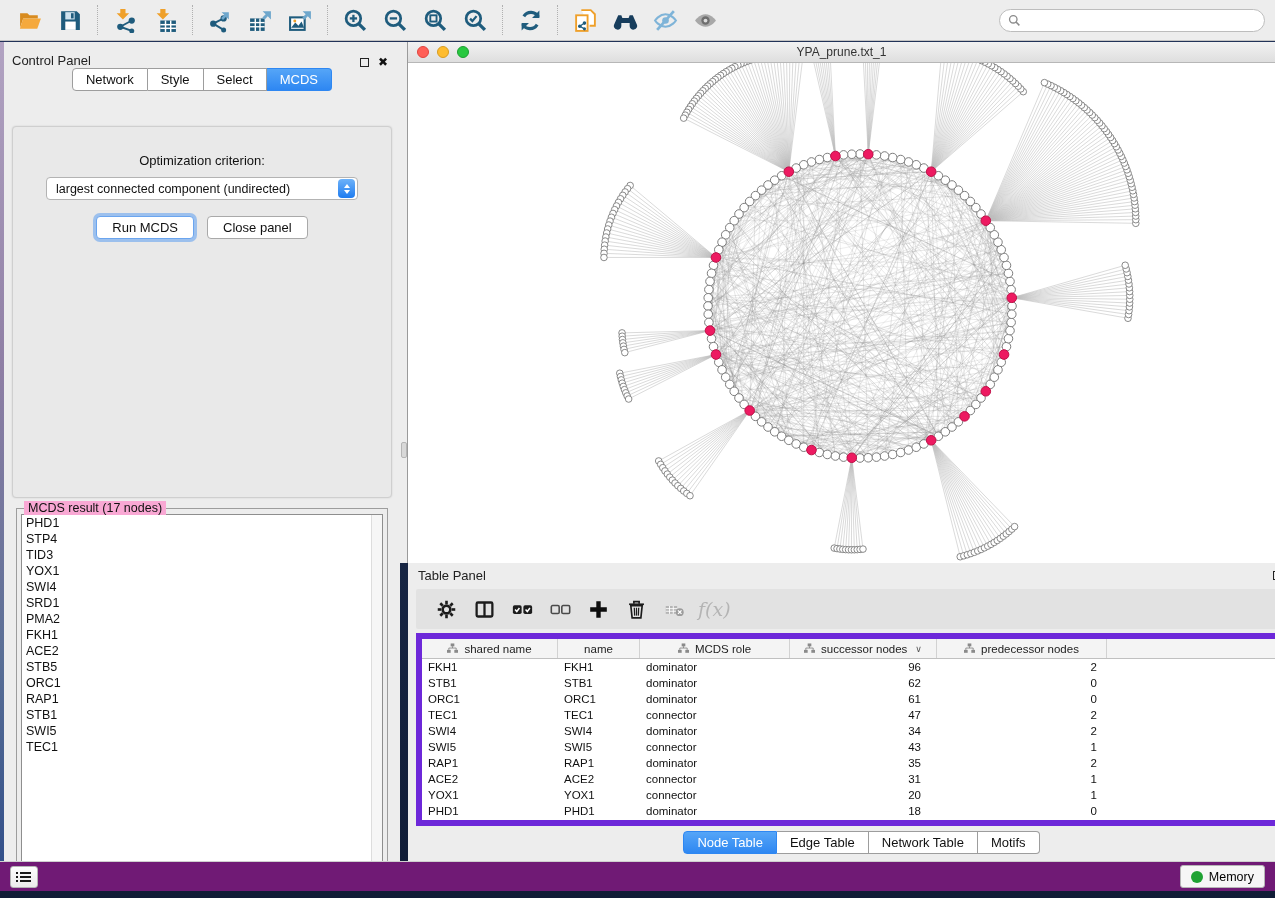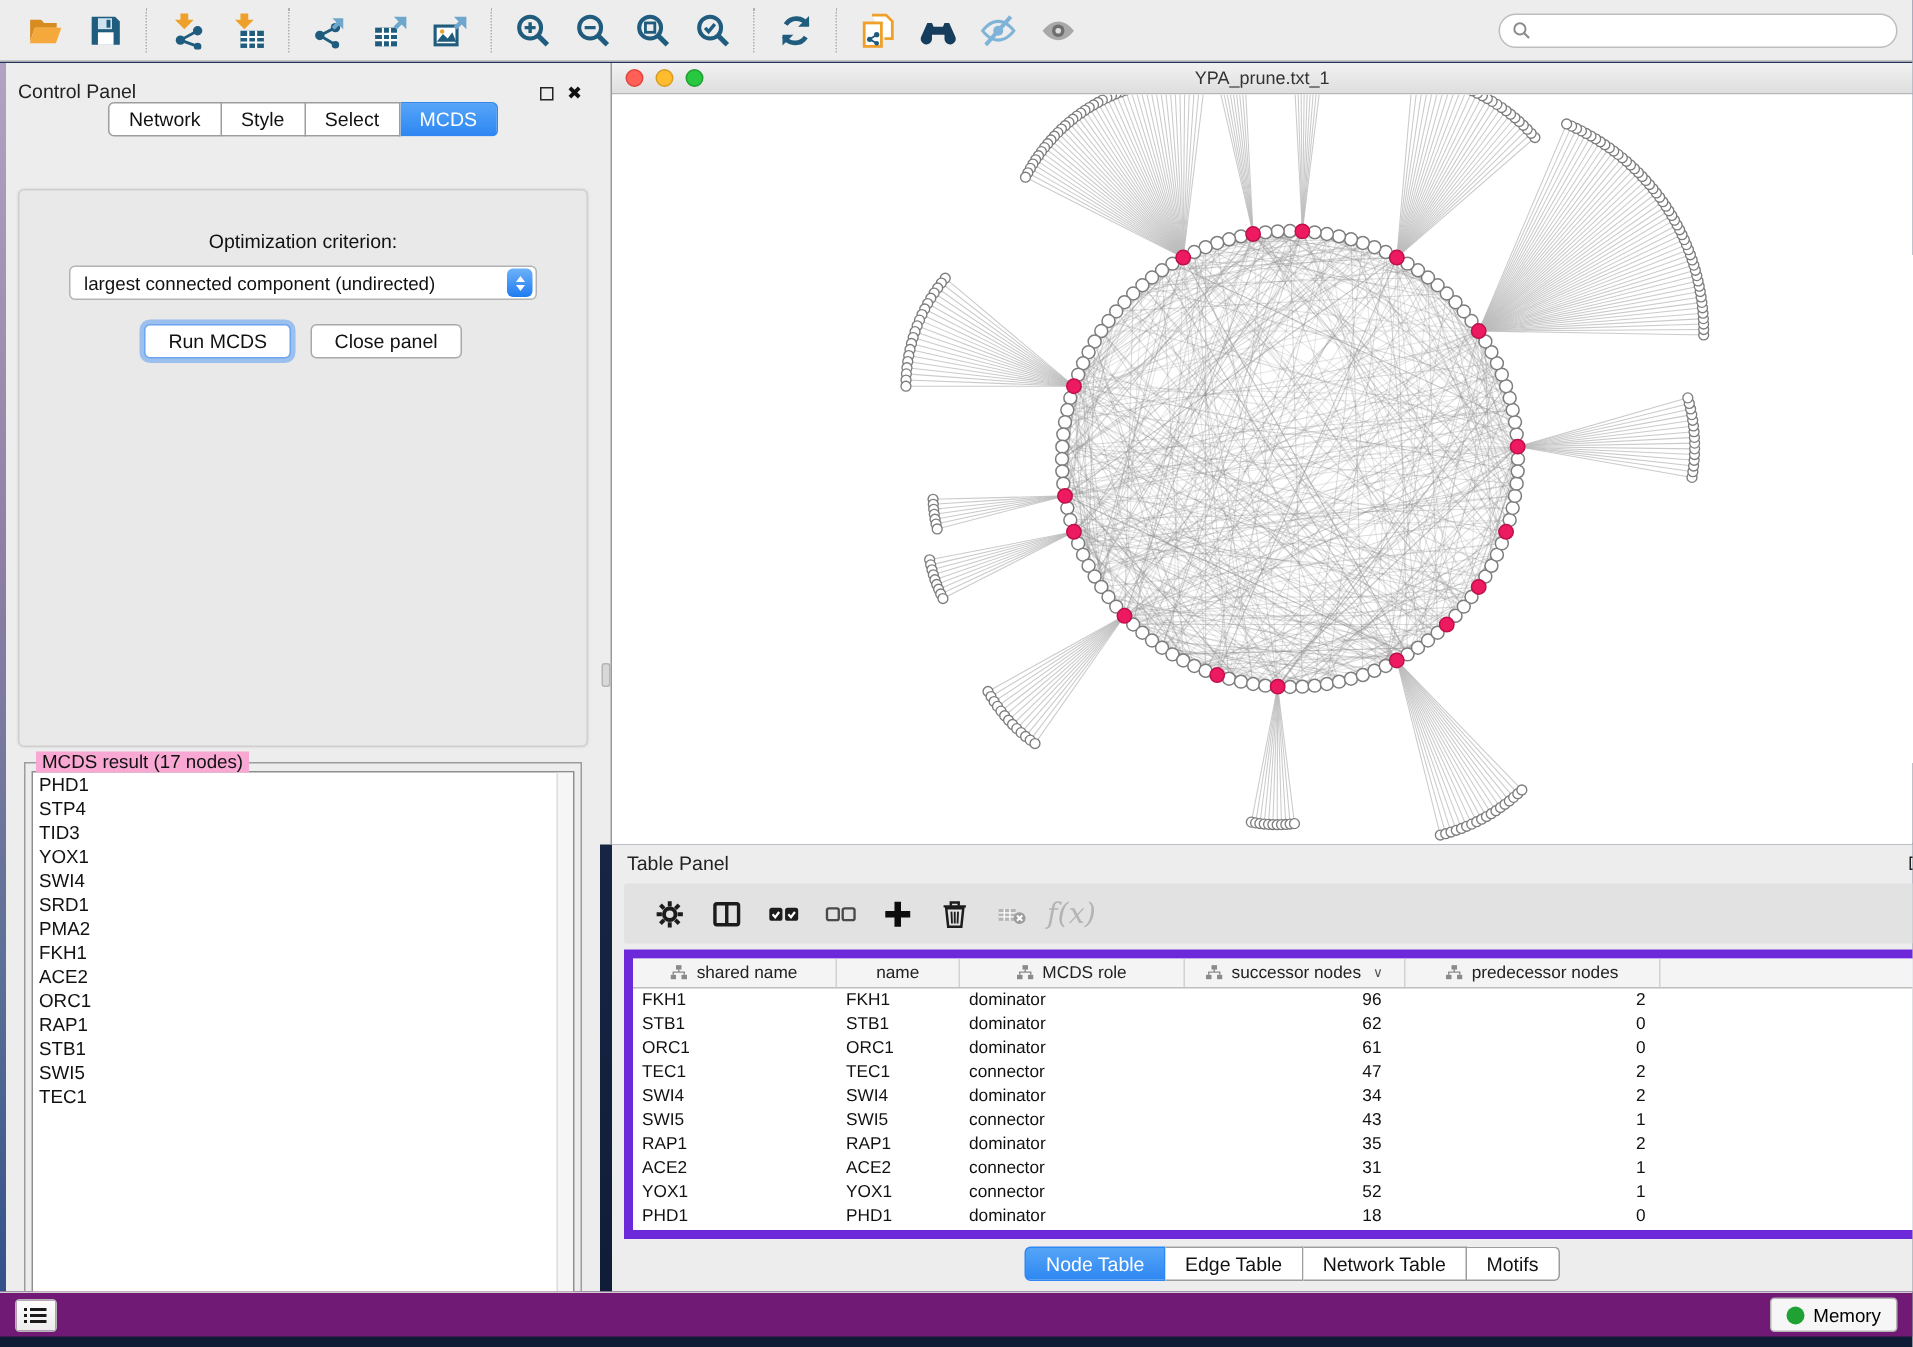--- a/index.html
+++ b/index.html
@@ -317,20 +317,21 @@
       <div class="mcds-scroll"></div>
     <div class="mcds-item">PHD1</div>
         <div class="mcds-item">STP4</div>
         <div class="mcds-item">TID3</div>
         <div class="mcds-item">YOX1</div>
         <div class="mcds-item">SWI4</div>
         <div class="mcds-item">SRD1</div>
         <div class="mcds-item">PMA2</div>
         <div class="mcds-item">FKH1</div>
         <div class="mcds-item">ACE2</div>
+        <div class="mcds-item">STB5</div>
         <div class="mcds-item">ORC1</div>
         <div class="mcds-item">RAP1</div>
         <div class="mcds-item">STB1</div>
         <div class="mcds-item">SWI5</div>
         <div class="mcds-item">TEC1</div>
       </div>
   </div>
 </div>
 
 <div class="v-divider">
@@ -1636,21 +1637,21 @@
           <div class="td txt" style="width: 136px;">ACE2</div>
           <div class="td txt" style="width: 82px;">ACE2</div>
           <div class="td txt" style="width: 150px;">connector</div>
           <div class="td num" style="width: 147px; padding-right: 16px;">31</div>
           <div class="td num" style="width: 170px; padding-right: 10px;">1</div>
         </div>
         <div class="trow">
           <div class="td txt" style="width: 136px;">YOX1</div>
           <div class="td txt" style="width: 82px;">YOX1</div>
           <div class="td txt" style="width: 150px;">connector</div>
-          <div class="td num" style="width: 147px; padding-right: 16px;">52</div>
+          <div class="td num" style="width: 147px; padding-right: 16px;">20</div>
           <div class="td num" style="width: 170px; padding-right: 10px;">1</div>
         </div>
         <div class="trow">
           <div class="td txt" style="width: 136px;">PHD1</div>
           <div class="td txt" style="width: 82px;">PHD1</div>
           <div class="td txt" style="width: 150px;">dominator</div>
           <div class="td num" style="width: 147px; padding-right: 16px;">18</div>
           <div class="td num" style="width: 170px; padding-right: 10px;">0</div>
         </div>
       </div>

